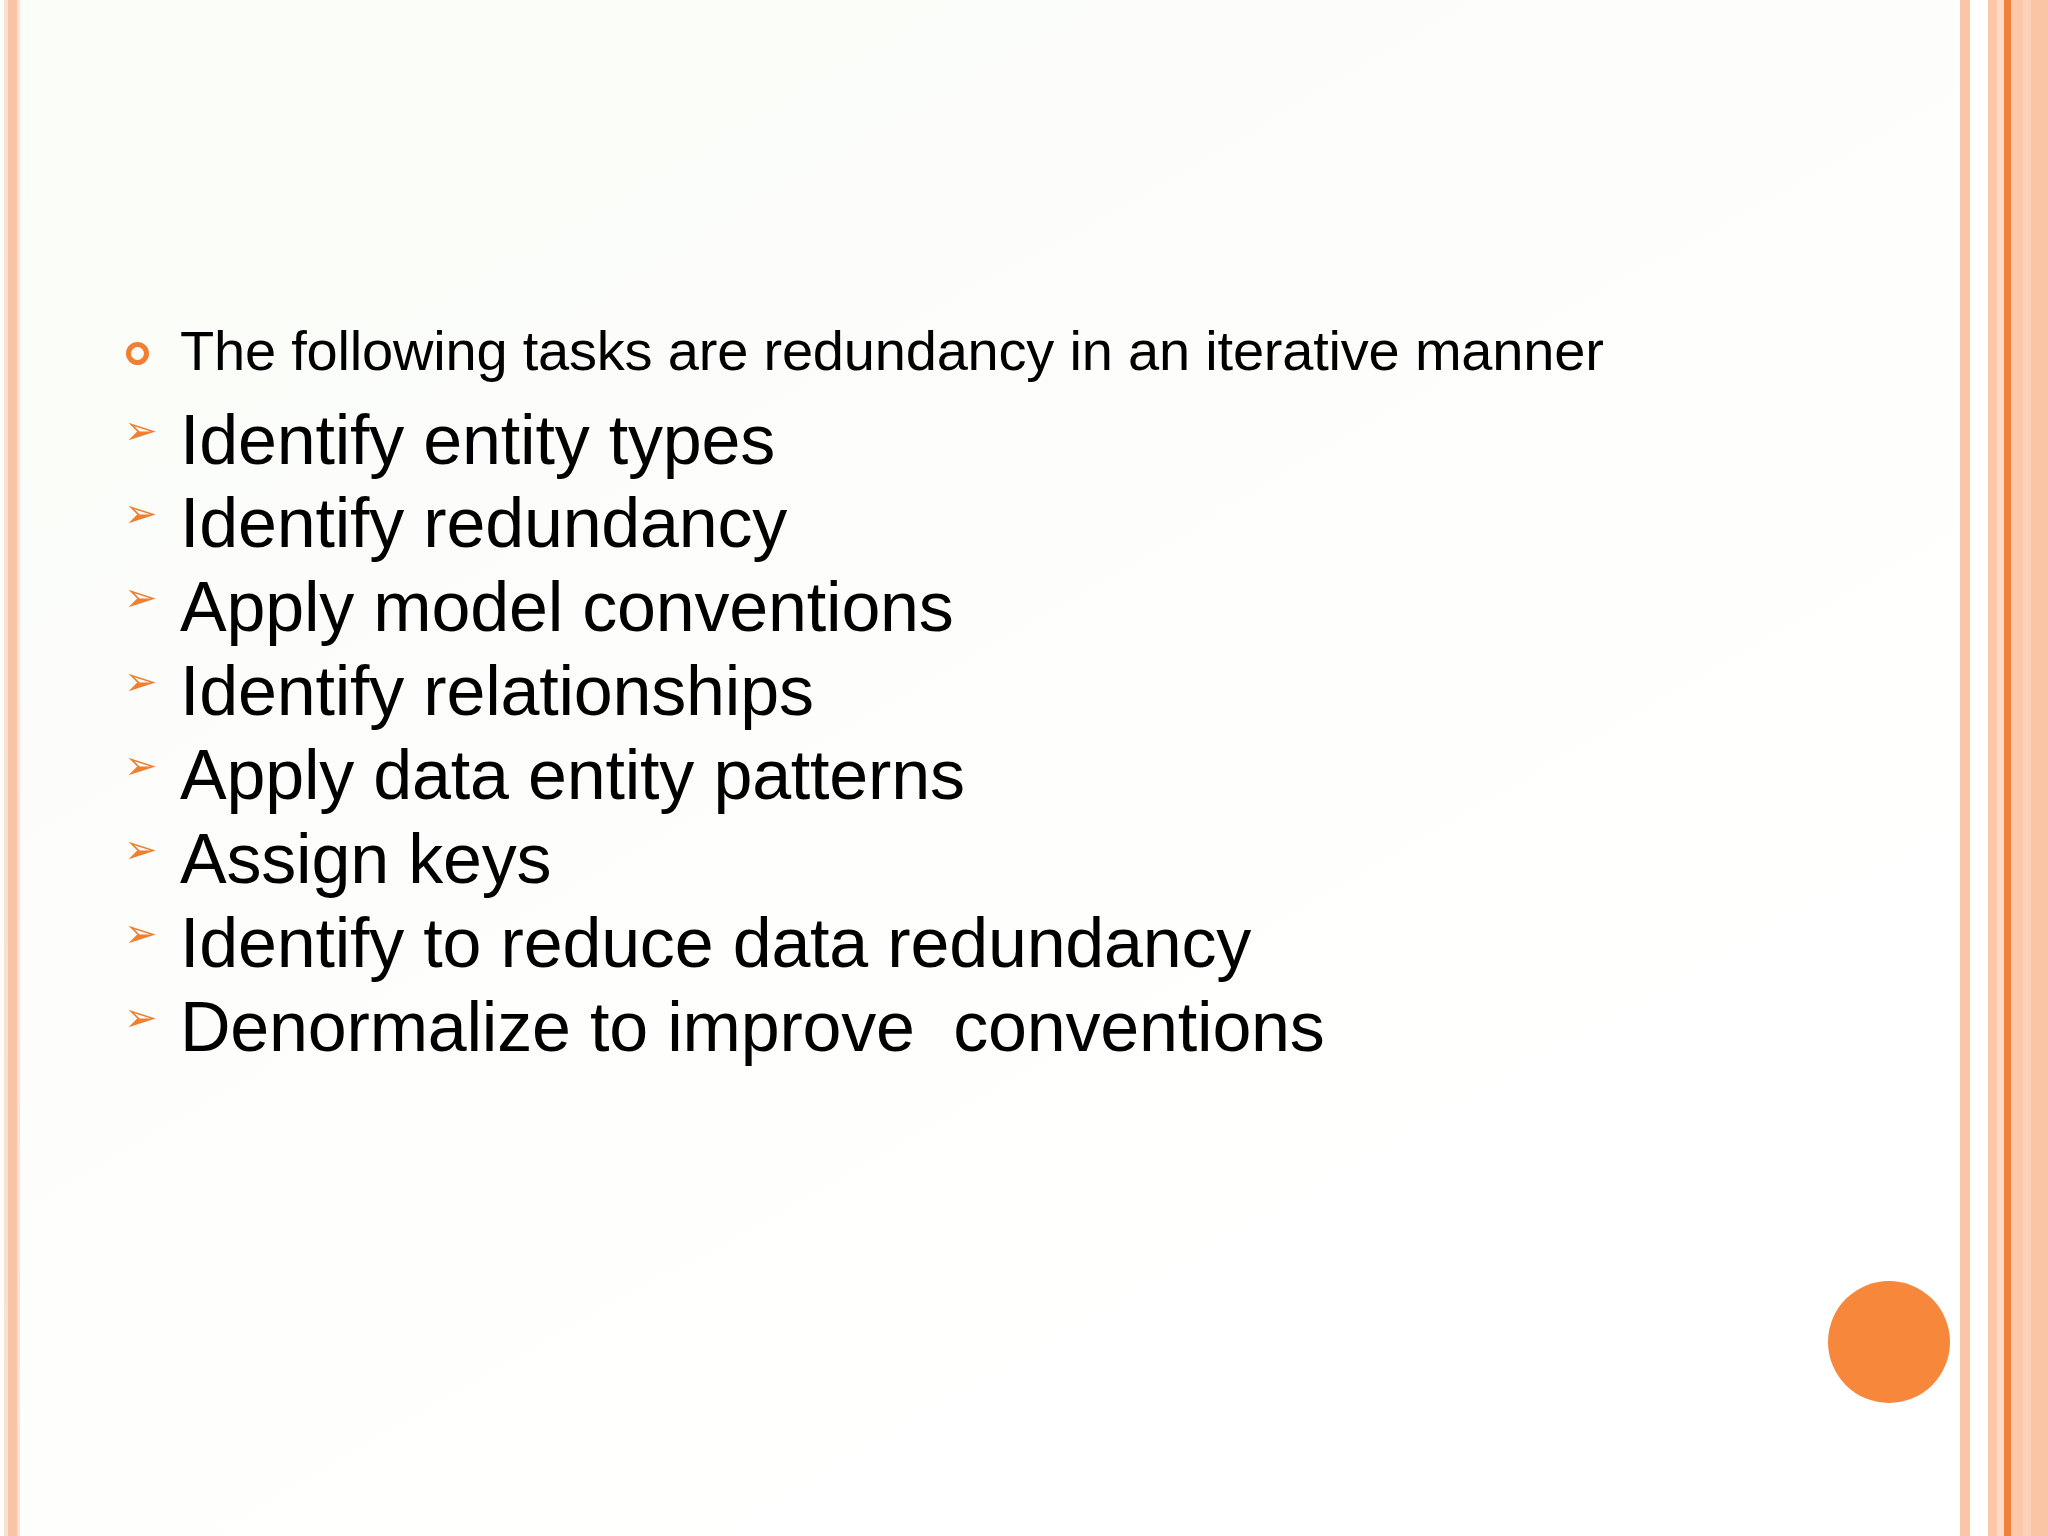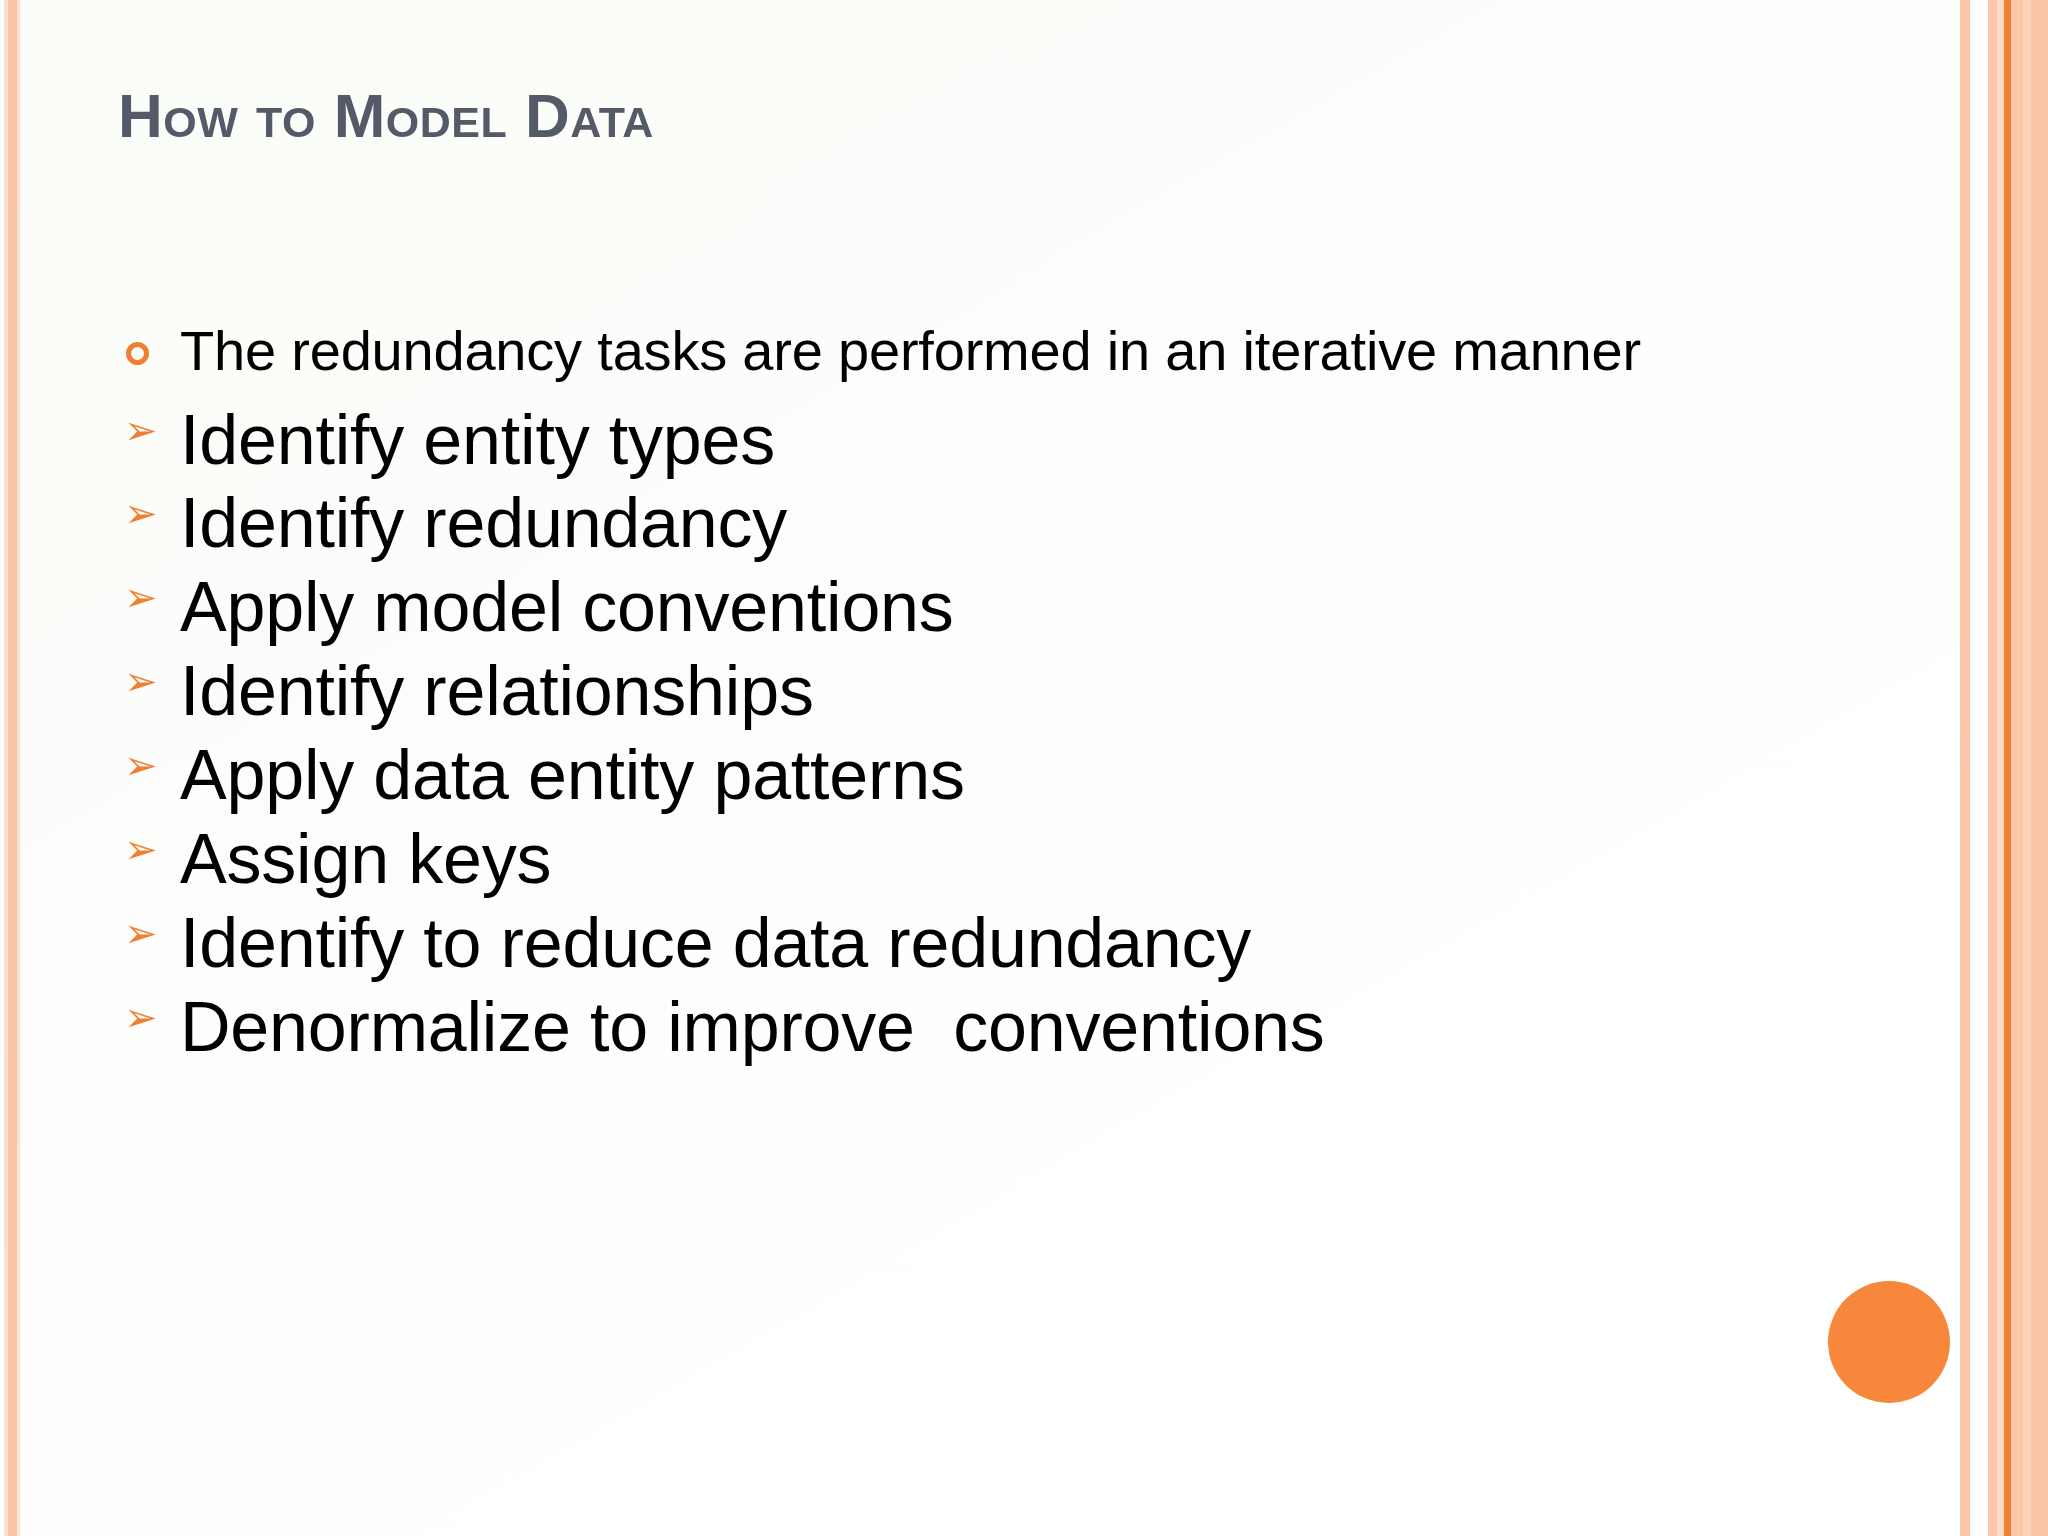--- a/index.html
+++ b/index.html
@@ -156,29 +156,28 @@
     <div class="rb-stripe rb-s1"></div>
     <div class="rb-stripe rb-s2"></div>
     <div class="rb-stripe rb-s3"></div>
     <div class="rb-stripe rb-s4"></div>
     <div class="rb-stripe rb-s5"></div>
     <div class="rb-stripe rb-s6"></div>
     <div class="rb-stripe rb-s7"></div>
     <div class="rb-stripe rb-s8"></div>
   </div>
 
-  <div class="title">How to Model Data</div>
 
   <div class="body-list">
 
     <div class="bullet-row level1 row-gap-1">
       <div class="marker">
         <span class="marker-circle"></span>
       </div>
-      <div class="bullet-text">The redundancy tasks are performed in an iterative manner</div>
+      <div class="bullet-text">The following tasks are redundancy in an iterative manner</div>
     </div>
 
     <div class="bullet-row level2">
       <div class="marker">
         <span class="marker-arrow">➢</span>
       </div>
       <div class="bullet-text">Identify entity types</div>
     </div>
 
     <div class="bullet-row level2">

